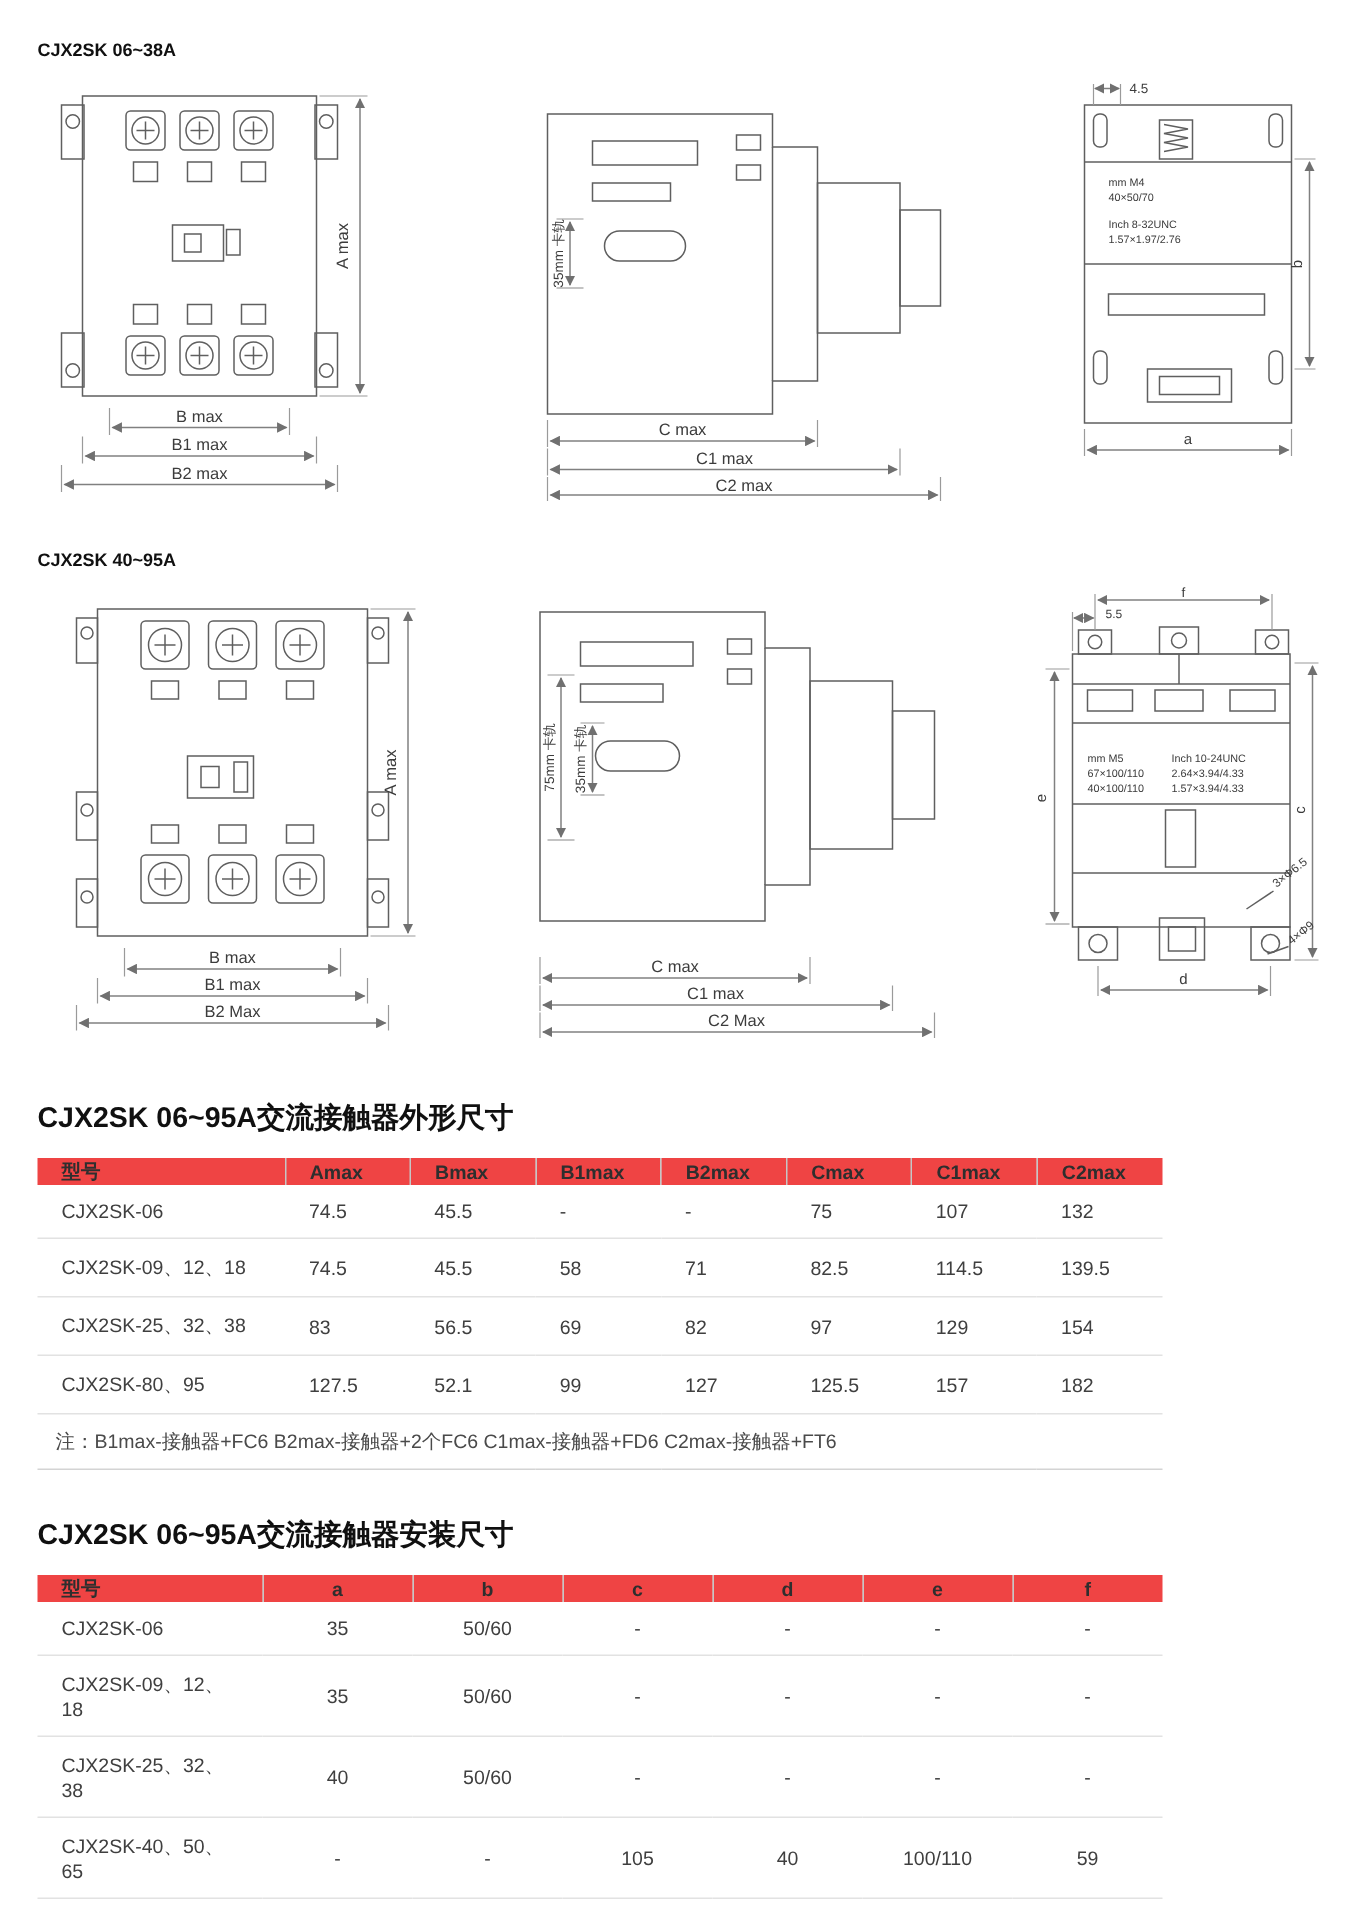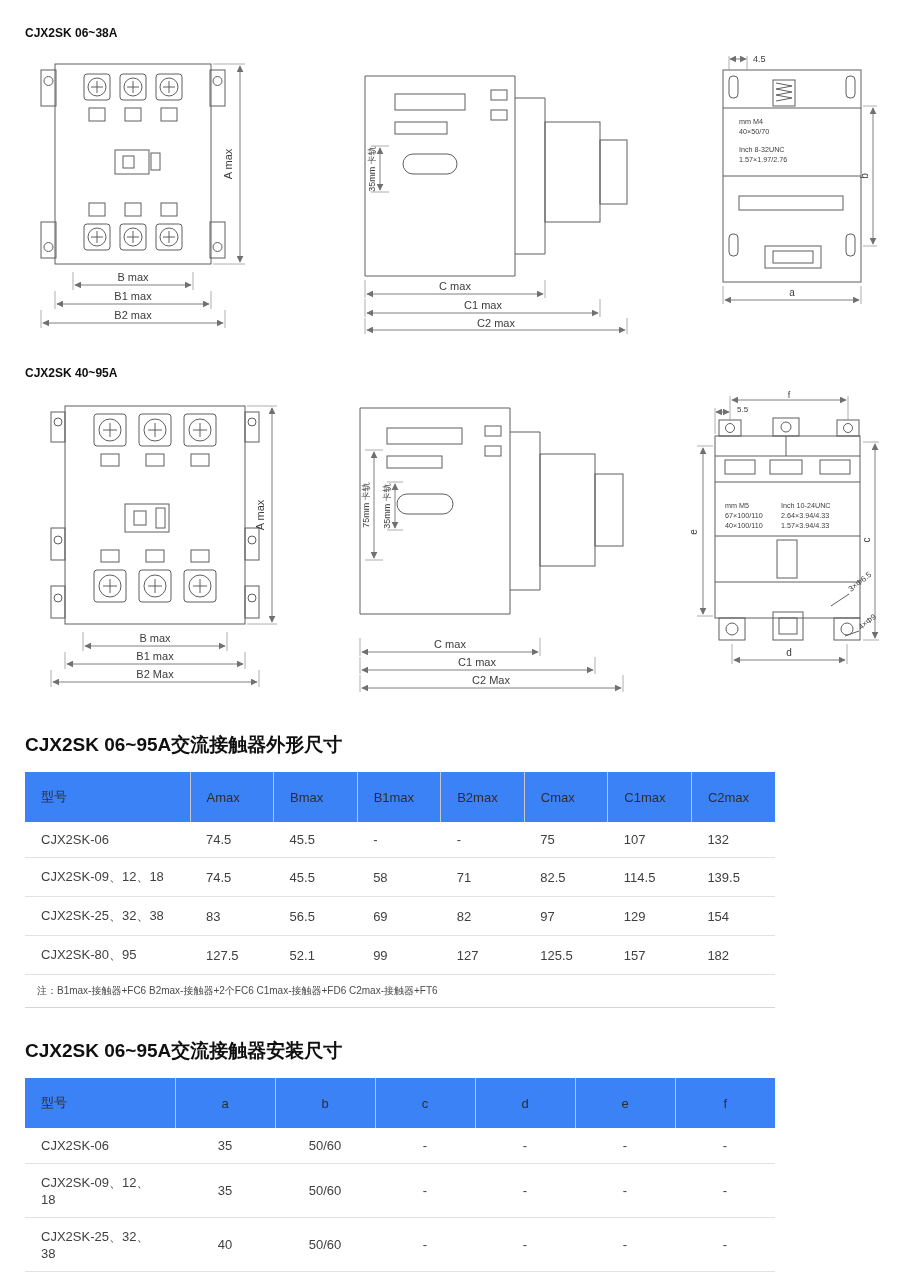--- a/index.html
+++ b/index.html
@@ -14,28 +14,28 @@
   .tbl-title { font-size:19px; font-weight:bold; color:#101010; margin:30px 0 14px 0; }
   .drawing-row { width:856px; }
   svg { display:block; }
   svg text { font-family:"Liberation Sans","DejaVu Sans",sans-serif; fill:#3c3c3c; stroke:none; }
   .t11{font-size:11px} .t10{font-size:10px} .t9{font-size:9px} .t8{font-size:8px} .t7{font-size:7.2px}
   .shape { fill:none; stroke:#5f5f5f; stroke-width:1; }
   .dim   { stroke:#808080; stroke-width:1; fill:none; }
   .ext   { stroke:#9a9a9a; stroke-width:0.8; fill:none; }
 
   table { border-collapse:collapse; table-layout:fixed; width:750px; font-size:13px; color:#3f3f3f; }
-  thead th { background:#3b82f6; color:#2e2e2e; font-weight:normal; text-align:left;
-             padding:16px 16px; border-left:1px solid #c6c6c6; }
+  thead th { background:#ef4444; color:#2e2e2e; font-weight:bold; text-align:left;
+             padding:0 16px; border-left:1px solid #c6c6c6; }
   thead th:first-child { border-left:none; }
   tbody td { padding:10px 16px; border-bottom:1px solid #e2e2e2; background:#fff; }
   #table1 thead th:first-child { width:165px; }
   #table2 thead th:first-child { width:150px; }
   #table2 thead th:not(:first-child), #table2 tbody td:not(:first-child) { text-align:center; }
-  tfoot td.note { padding:9px 12px; font-size:10px; color:#4a4a4a; border-bottom:1px solid #d4d4d4; }
+  tfoot td.note { padding:9px 12px; font-size:13px; color:#4a4a4a; border-bottom:1px solid #d4d4d4; }
 </style>
 </head>
 <body>
 
 <div class="page">
 
   <h2 class="sec-title">CJX2SK 06~38A</h2>
 
   <div class="drawing-row">
     <svg width="856" height="284" viewBox="0 0 856 284">

